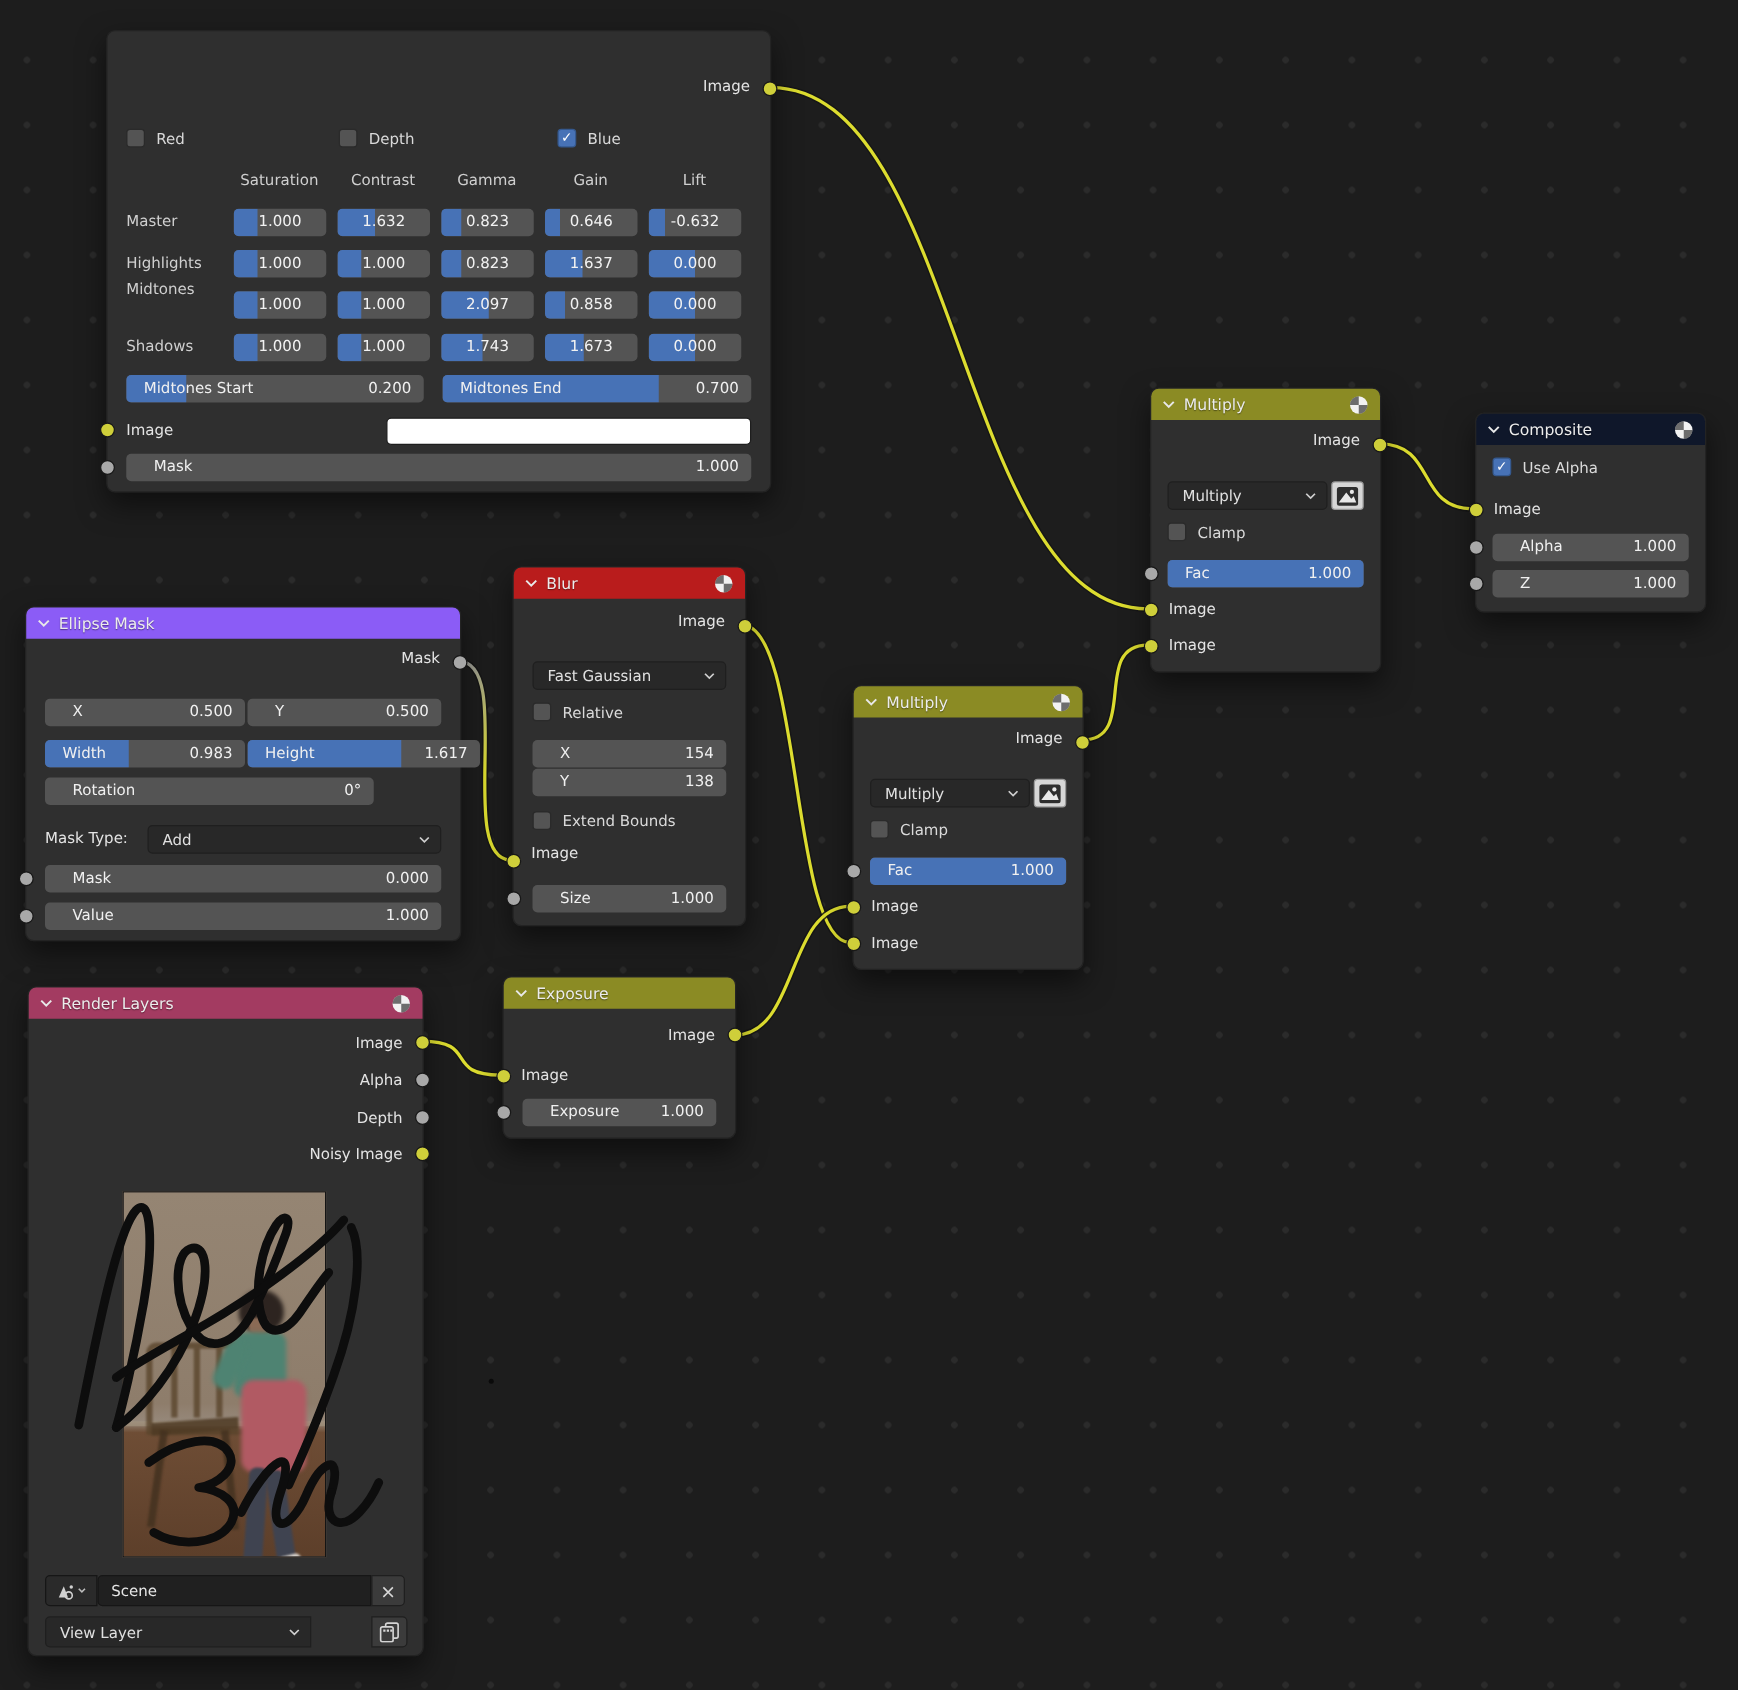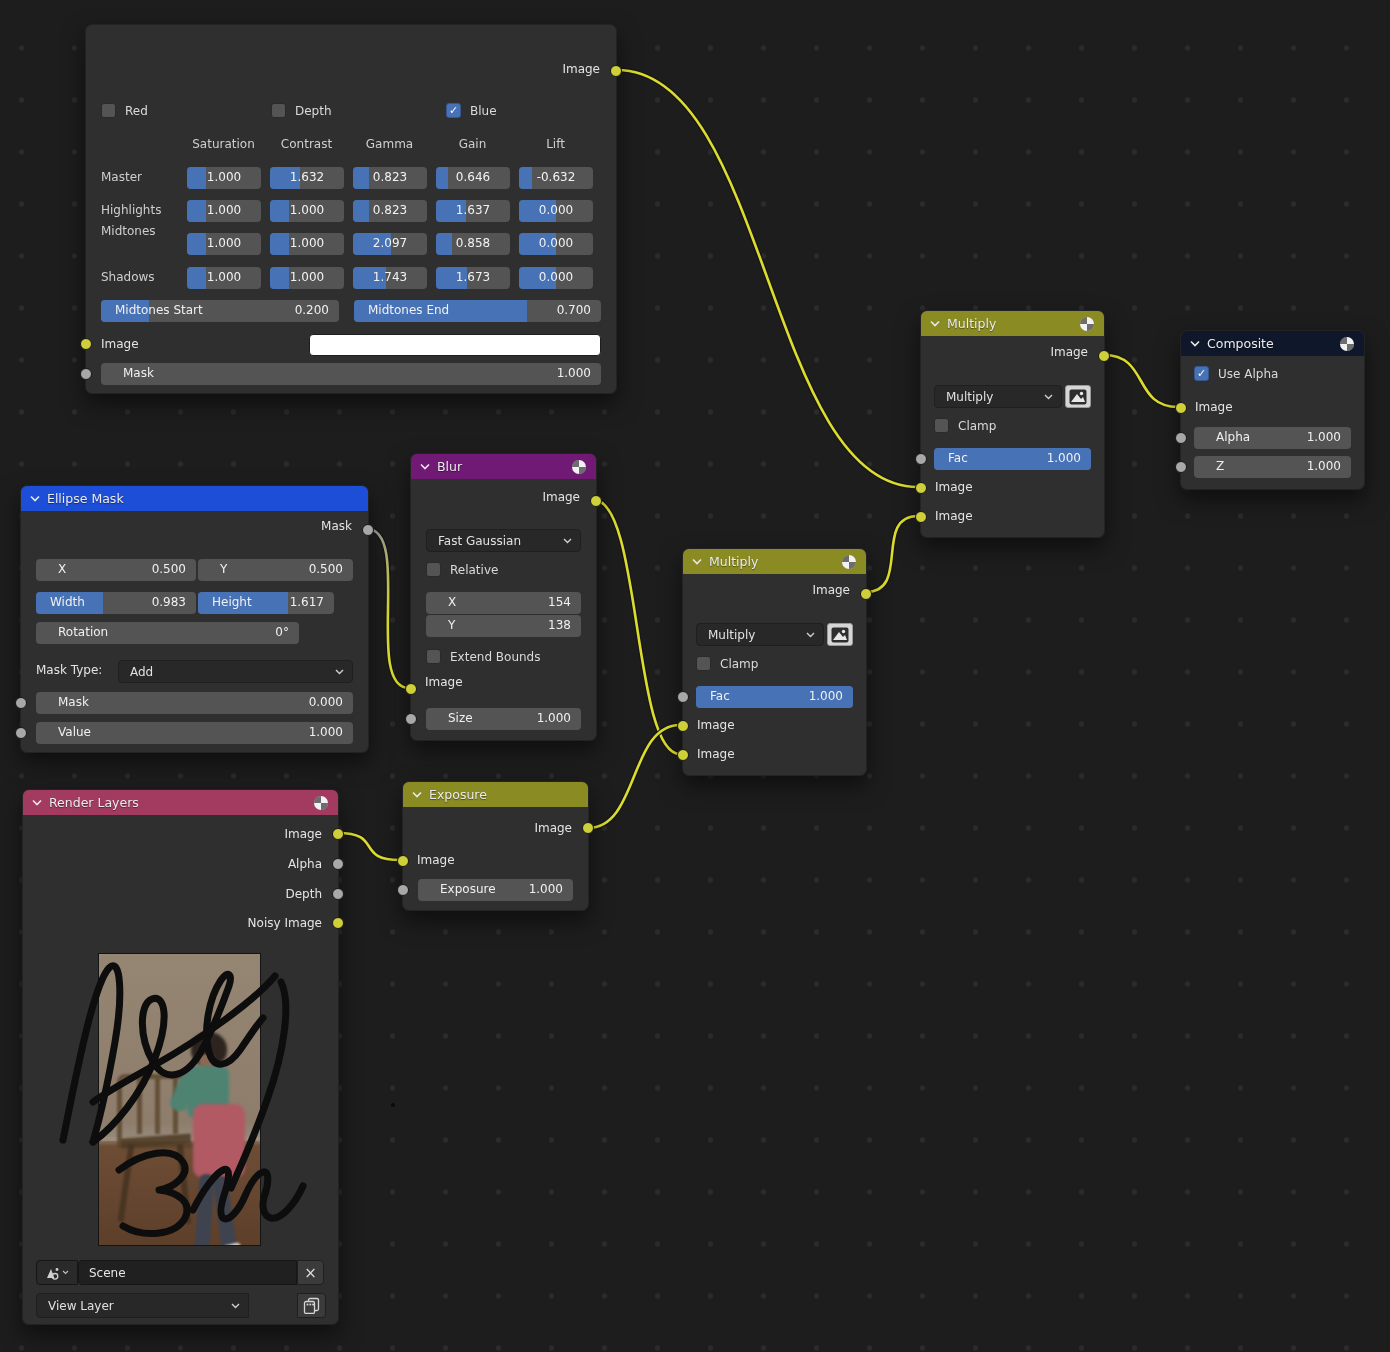--- a/index.html
+++ b/index.html
@@ -221,21 +221,21 @@
   <span class="sock y l" style="top:313px"></span>
 
   <div class="field" style="left:15px;top:338px;width:500px">
     <span class="fl">Mask</span>
     <span class="fv">1.000</span>
   </div>
   <span class="sock g l" style="top:343px"></span>
 </div>
 
 <div class="node" style="left:20px;top:485px;width:347px;height:266px">
-  <div class="nh" style="background: #1d4ed8;">
+  <div class="nh" style="background: #8b5cf6;">
     <svg width="10" height="7">
         <path d="M1 1.5 L5 5.5 L9 1.5" stroke="#e8e8e8" stroke-width="1.6" fill="none"></path>
       </svg>
     <span>Ellipse Mask</span>
   </div>
   <div class="row" style="left:0;right:0;top:32px">
     <span class="olabel">Mask</span>
   </div>
   <span class="sock g r" style="top:38px"></span>
 
@@ -245,21 +245,21 @@
   </div>
   <div class="field" style="left:177px;top:73px;width:155px">
     <span class="fl">Y</span>
       <span class="fv">0.500</span>
   </div>
   <div class="field" style="left:15px;top:106px;width:160px">
     <i class="fill" style="width: 42%;"></i>
     <span class="fl tight">Width</span>
       <span class="fv">0.983</span>
   </div>
-  <div class="field" style="left:177px;top:106px;width:136px">
+  <div class="field" style="left:177px;top:106px;width:186px">
     <i class="fill" style="width: 66%;"></i>
     <span class="fl tight">Height</span>
       <span class="fv">1.617</span>
   </div>
   <div class="field" style="left:15px;top:136px;width:263px">
     <span class="fl">Rotation</span>
       <span class="fv">0°</span>
   </div>
 
   <span class="ilabel" style="left:15px;top:177px">Mask Type:</span>
@@ -276,21 +276,21 @@
   </div>
   <span class="sock g l" style="top:211px"></span>
   <div class="field" style="left:15px;top:236px;width:317px">
     <span class="fl">Value</span>
       <span class="fv">1.000</span>
   </div>
   <span class="sock g l" style="top:241px"></span>
 </div>
 
 <div class="node" style="left:410px;top:453px;width:185px;height:286px">
-  <div class="nh" style="background: #701a75;">
+  <div class="nh" style="background: #b91c1c;">
     <svg width="10" height="7">
         <path d="M1 1.5 L5 5.5 L9 1.5" stroke="#e8e8e8" stroke-width="1.6" fill="none"></path>
       </svg>
     <span>Blur</span>
     <svg class="sphere" width="16" height="16">
       <circle cx="8" cy="8" r="7" fill="#f2f2f2"></circle>
       <path d="M8 8 L8 1 A7 7 0 0 0 1 8 Z" fill="rgba(0,0,0,.55)"></path>
       <path d="M8 8 L15 8 A7 7 0 0 1 8 15 Z" fill="rgba(0,0,0,.55)"></path>
     </svg>
   </div>

